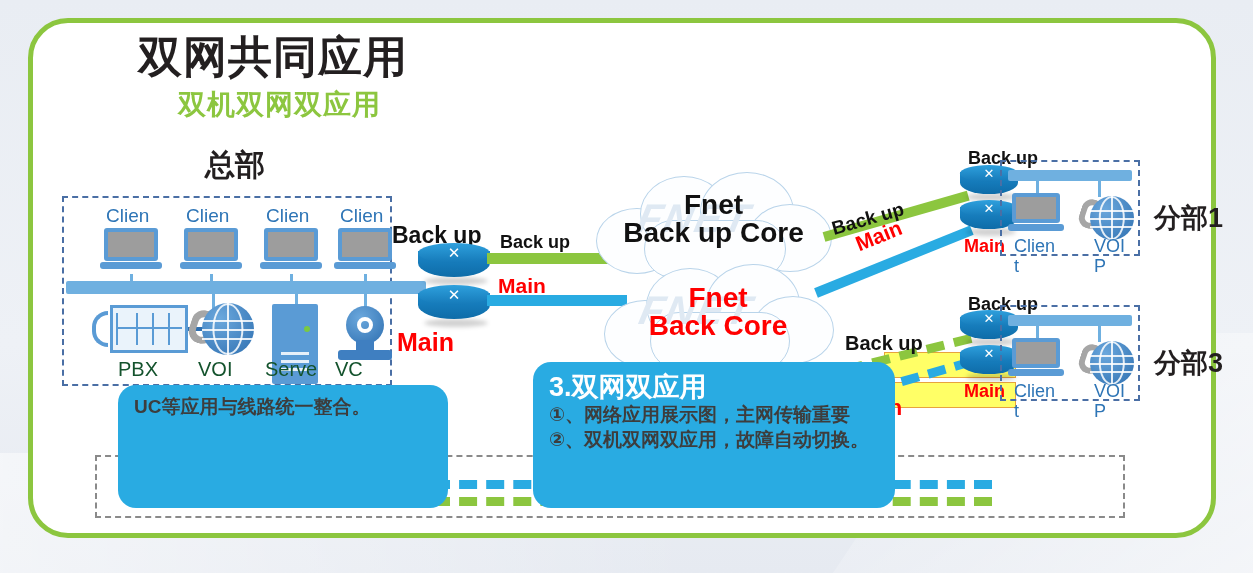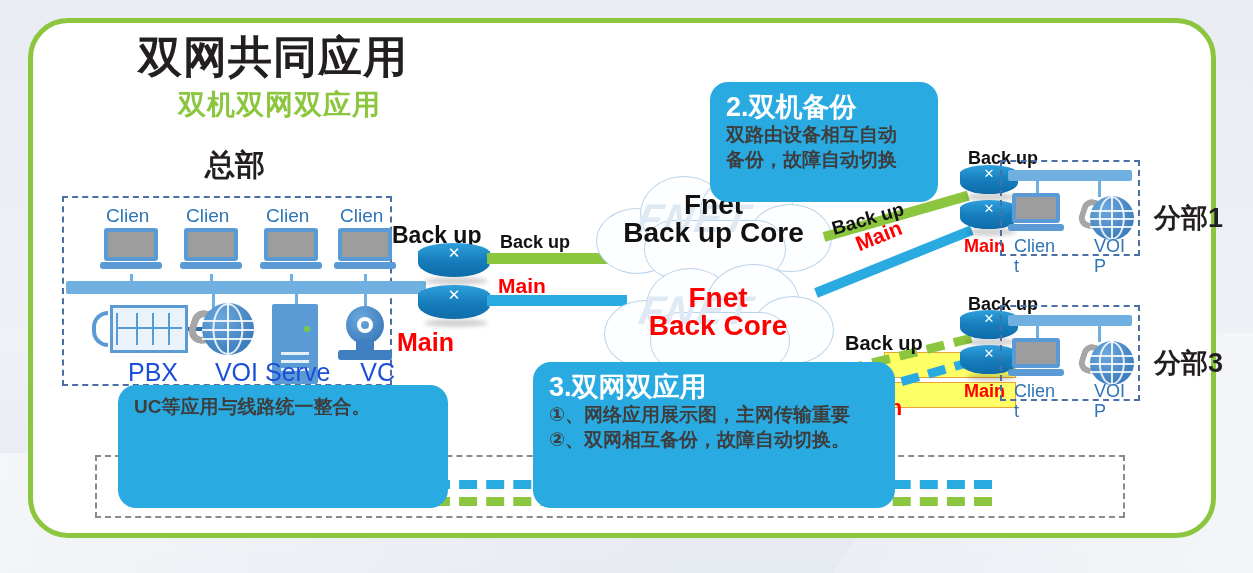--- a/index.html
+++ b/index.html
@@ -96,21 +96,21 @@
 
   
   .vccam{position:absolute;width:54px;height:56px;}
   .vccam .head{position:absolute;left:8px;top:0;width:38px;height:38px;border-radius:50%;
      background:radial-gradient(circle at 38% 32%, #6ba8dd, #2e6fb0);}
   .vccam .lens{position:absolute;left:19px;top:11px;width:16px;height:16px;border-radius:50%;
      border:4px solid #ffffff;box-sizing:border-box;}
   .vccam .stand{position:absolute;left:18px;top:34px;width:18px;height:12px;background:#3f7fc1;}
   .vccam .foot{position:absolute;left:0;top:44px;width:54px;height:10px;background:#3f7fc1;border-radius:3px;}
 
-  .dev-lbl{position:absolute;font-size:25px;color:#1d4ed8;text-align:right;white-space:nowrap;}
+  .dev-lbl{position:absolute;font-size:20px;color:#14532d;text-align:left;white-space:nowrap;}
 
   
   .router{position:absolute;width:72px;height:42px;}
   .router .body{position:absolute;left:0;top:8px;width:72px;height:26px;
      background:linear-gradient(180deg,#1b87c9,#0e6ca8);border-radius:0 0 36px 36px/0 0 14px 14px;}
   .router .top{position:absolute;left:0;top:0;width:72px;height:20px;border-radius:50%;
      background:linear-gradient(180deg,#2ea0dd,#1579b8);}
   .router .arrows{position:absolute;left:18px;top:2px;width:36px;height:16px;color:#fff;
      font-size:15px;line-height:16px;text-align:center;font-weight:bold;}
   .router .shadow{position:absolute;left:6px;top:34px;width:64px;height:8px;border-radius:50%;
@@ -380,28 +380,21 @@
   <div class="lbl-client" style="left:1094px;top:381px;width:32px;font-size:18px;">VOIP</div>
 
   <div class="branch-name" style="left:1154px;top:345px;">分部3</div>
 
   <div class="callout" style="left:118px;top:385px;width:330px;height:123px;">
     <div class="c-body">
       <div>UC等应用与线路统一整合。</div>
     </div>
   </div>
 
-  <div class="callout" style="left:710px;top:82px;width:228px;height:120px;">
-    <div class="c-title">2.双机备份</div>
-    <div class="c-body">
-      <div>双路由设备相互自动</div>
-      <div>备份，故障自动切换</div>
-    </div>
-  </div>
 
   <div class="callout" style="left:533px;top:362px;width:362px;height:146px;">
     <div class="c-title">3.双网双应用</div>
     <div class="c-body">
       <div>①、网络应用展示图，主网传输重要</div>
-      <div>②、双网相互备份，故障自动切换。</div>
+      <div>②、双机双网双应用，故障自动切换。</div>
     </div>
   </div>
 </div>
 
 </body></html>

